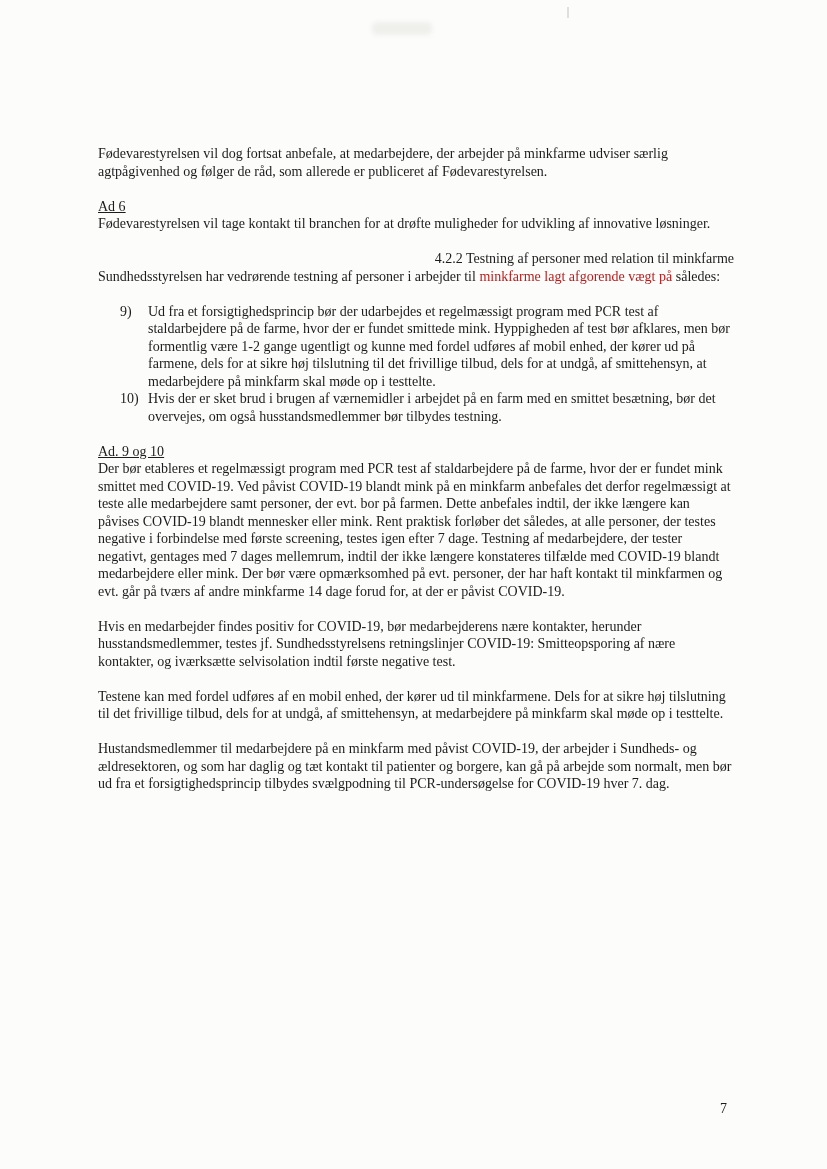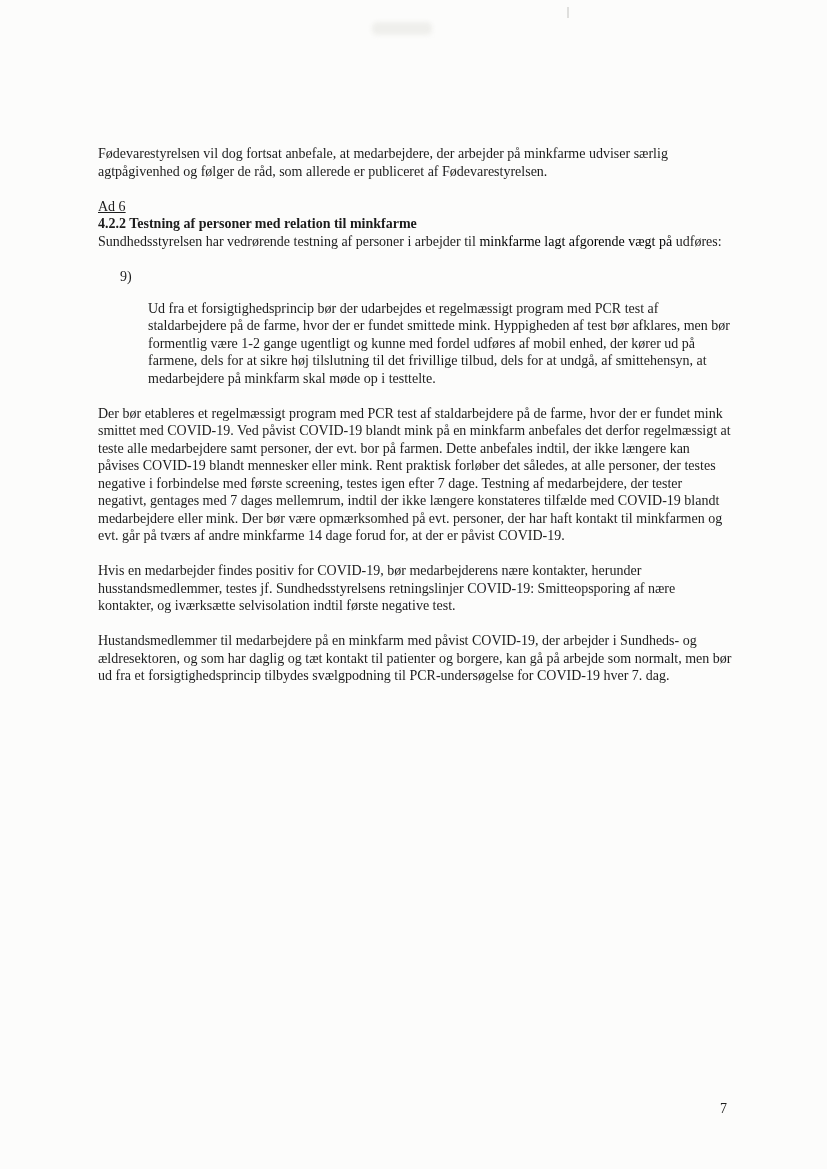--- a/index.html
+++ b/index.html
@@ -20,35 +20,36 @@
     left: 98px; top: 145px;
     width: 636px;
     font-size: 14px;
     line-height: 17.5px;
   }
   p, .list { margin-bottom: 17.5px; }
   .tight { margin-bottom: 0; }
   .underline { text-decoration: underline; }
   h2.section-heading {
     font-size: 14px;
-    font-weight: bold;
+    font-weight: normal;
     line-height: 17.5px;
     margin: 0;
+    text-align: right;
   }
-  .faded { color: #000000; }
+  .faded { color: #b91c1c; }
   .list { margin-top: 2px; }
   .list-item {
     display: flex;
     padding-left: 22px;
   }
   .list-item .num {
     flex: 0 0 28px;
     min-width: 28px;
   }
-  .list-item .txt { flex: 1; margin-top: 32px; }
+  .list-item .txt { flex: 1; }
   .page-number {
     position: absolute;
     right: 100px; top: 1101px;
     font-size: 14px;
   }
   .artifact-tick {
     position: absolute;
     left: 567px; top: 7px;
     width: 2px; height: 11px;
     background: #c6c6c4;
@@ -69,35 +70,42 @@
 <div class="page">
 
   <div class="artifact-smudge"></div>
   <div class="artifact-tick"></div>
 
   <div class="content">
 
     <p>Fødevarestyrelsen vil dog fortsat anbefale, at medarbejdere, der arbejder på minkfarme udviser særlig agtpågivenhed og følger de råd, som allerede er publiceret af Fødevarestyrelsen.</p>
 
     <p class="tight underline">Ad 6</p>
+    <p>Fødevarestyrelsen vil tage kontakt til branchen for at drøfte muligheder for udvikling af innovative løsninger.</p>
 
     <h2 class="section-heading">4.2.2 Testning af personer med relation til minkfarme</h2>
-    <p><span>Sundhedsstyrelsen har vedrørende testning af personer i arbejder til </span><span class="faded">minkfarme lagt afgorende vægt på</span><span> udføres:</span></p>
+    <p><span>Sundhedsstyrelsen har vedrørende testning af personer i arbejder til </span><span class="faded">minkfarme lagt afgorende vægt på</span><span> således:</span></p>
 
     <div class="list">
       <div class="list-item">
         <span class="num">9)</span>
         <span class="txt">Ud fra et forsigtighedsprincip bør der udarbejdes et regelmæssigt program med PCR test af staldarbejdere på de farme, hvor der er fundet smittede mink. Hyppigheden af test bør afklares, men bør formentlig være 1-2 gange ugentligt og kunne med fordel udføres af mobil enhed, der kører ud på farmene, dels for at sikre høj tilslutning til det frivillige tilbud, dels for at undgå, af smittehensyn, at medarbejdere på minkfarm skal møde op i testtelte.</span>
       </div>
+      <div class="list-item">
+        <span class="num">10)</span>
+        <span class="txt">Hvis der er sket brud i brugen af værnemidler i arbejdet på en farm med en smittet besætning, bør det overvejes, om også husstandsmedlemmer bør tilbydes testning.</span>
+      </div>
     </div>
 
+    <p class="tight underline">Ad. 9 og 10</p>
     <p>Der bør etableres et regelmæssigt program med PCR test af staldarbejdere på de farme, hvor der er fundet mink smittet med COVID-19. Ved påvist COVID-19 blandt mink på en minkfarm anbefales det derfor regelmæssigt at teste alle medarbejdere samt personer, der evt. bor på farmen. Dette anbefales indtil, der ikke længere kan påvises COVID-19 blandt mennesker eller mink. Rent praktisk forløber det således, at alle personer, der testes negative i forbindelse med første screening, testes igen efter 7 dage. Testning af medarbejdere, der tester negativt, gentages med 7 dages mellemrum, indtil der ikke længere konstateres tilfælde med COVID-19 blandt medarbejdere eller mink. Der bør være opmærksomhed på evt. personer, der har haft kontakt til minkfarmen og evt. går på tværs af andre minkfarme 14 dage forud for, at der er påvist COVID-19.</p>
 
     <p>Hvis en medarbejder findes positiv for COVID-19, bør medarbejderens nære kontakter, herunder husstandsmedlemmer, testes jf. Sundhedsstyrelsens retningslinjer COVID-19: Smitteopsporing af nære kontakter, og iværksætte selvisolation indtil første negative test.</p>
 
+    <p>Testene kan med fordel udføres af en mobil enhed, der kører ud til minkfarmene. Dels for at sikre høj tilslutning til det frivillige tilbud, dels for at undgå, af smittehensyn, at medarbejdere på minkfarm skal møde op i testtelte.</p>
 
     <p>Hustandsmedlemmer til medarbejdere på en minkfarm med påvist COVID-19, der arbejder i Sundheds- og ældresektoren, og som har daglig og tæt kontakt til patienter og borgere, kan gå på arbejde som normalt, men bør ud fra et forsigtighedsprincip tilbydes svælgpodning til PCR-undersøgelse for COVID-19 hver 7. dag.</p>
 
 
   </div>
 
   <div class="page-number">7</div>
 
 </div>
 

